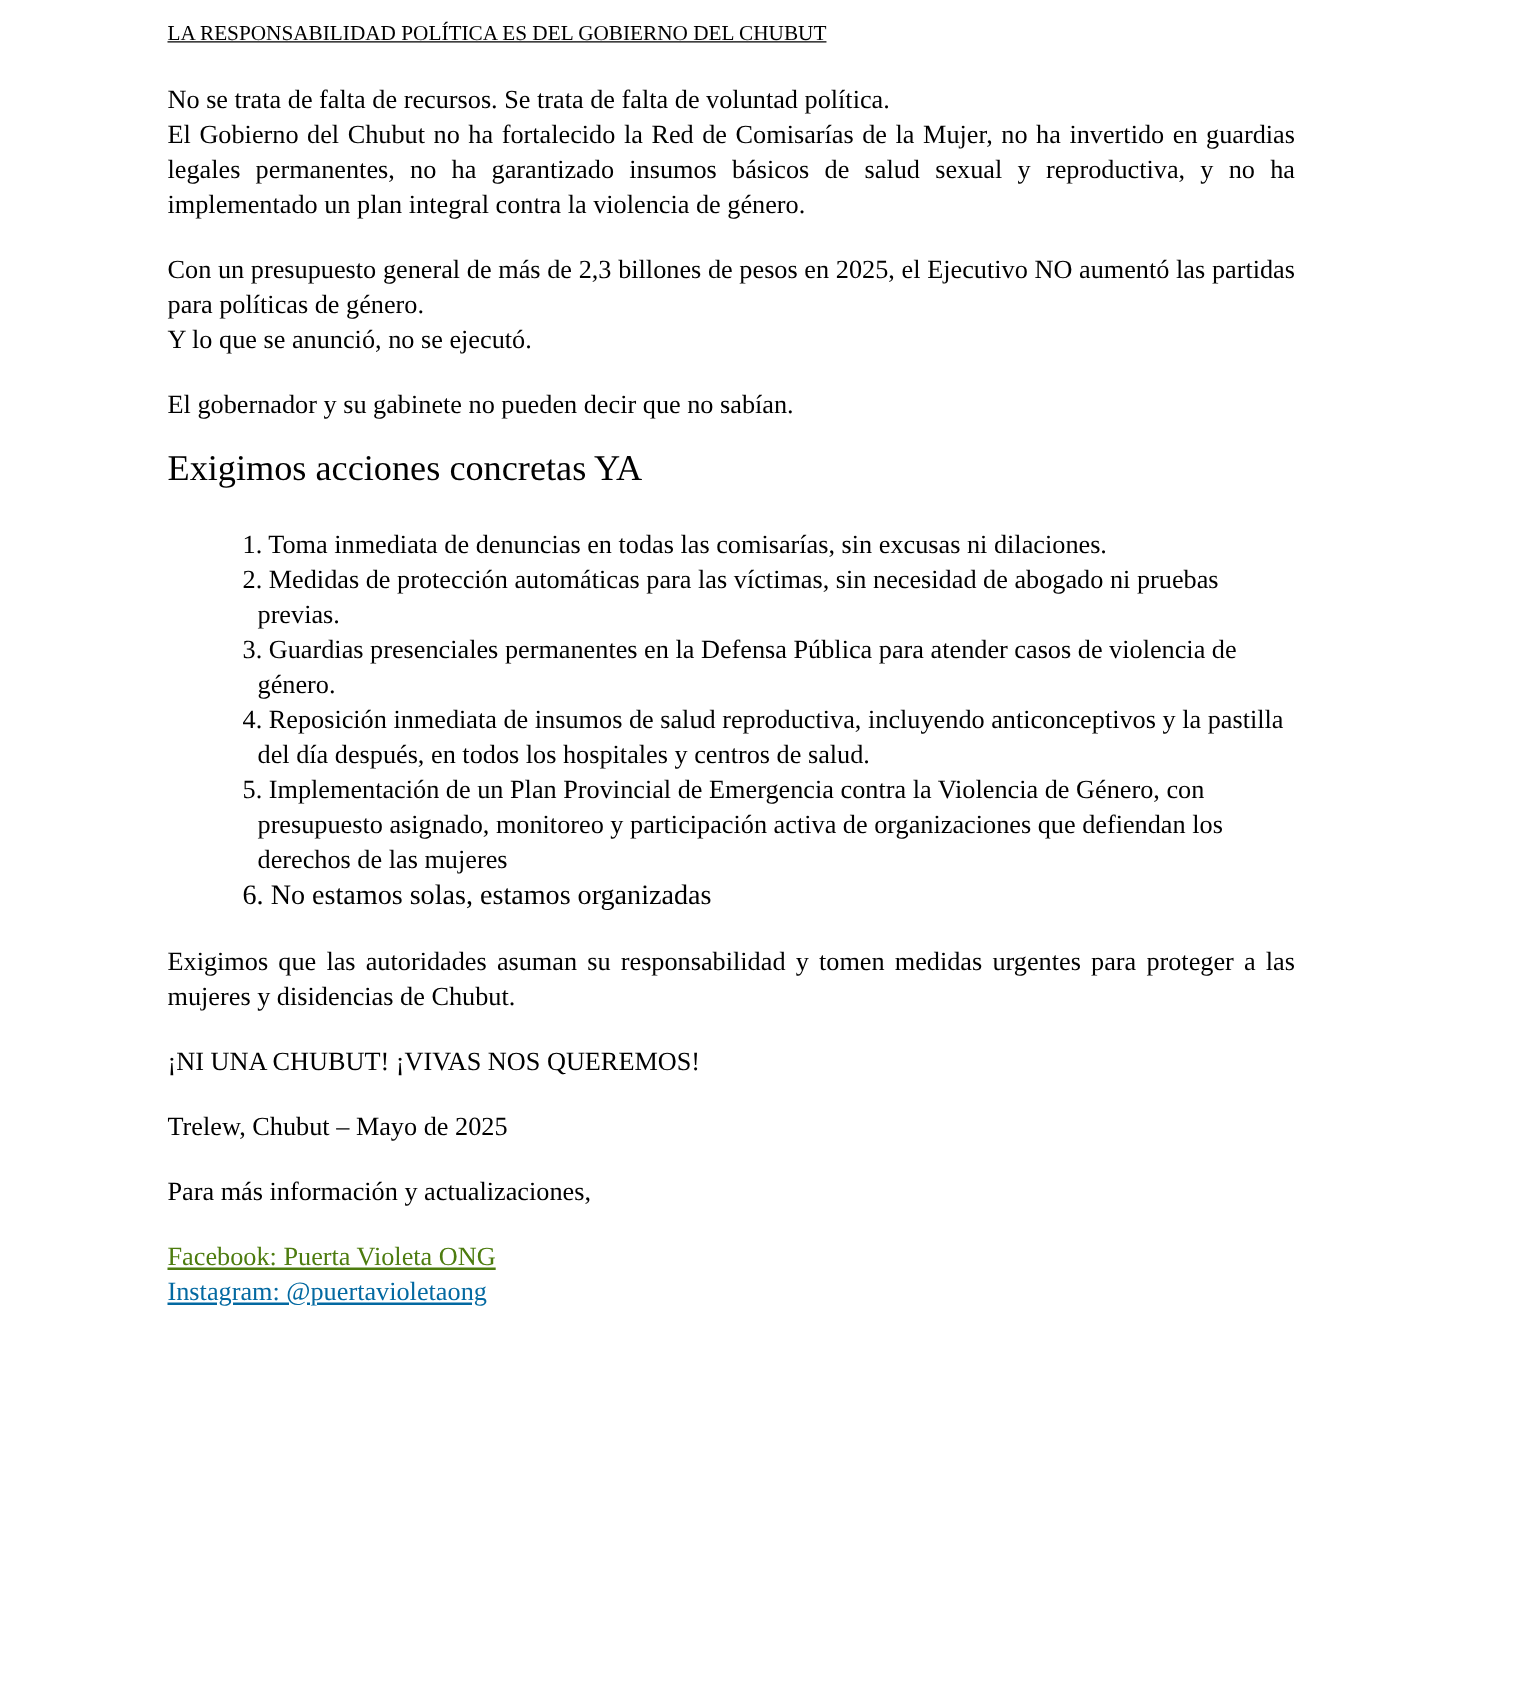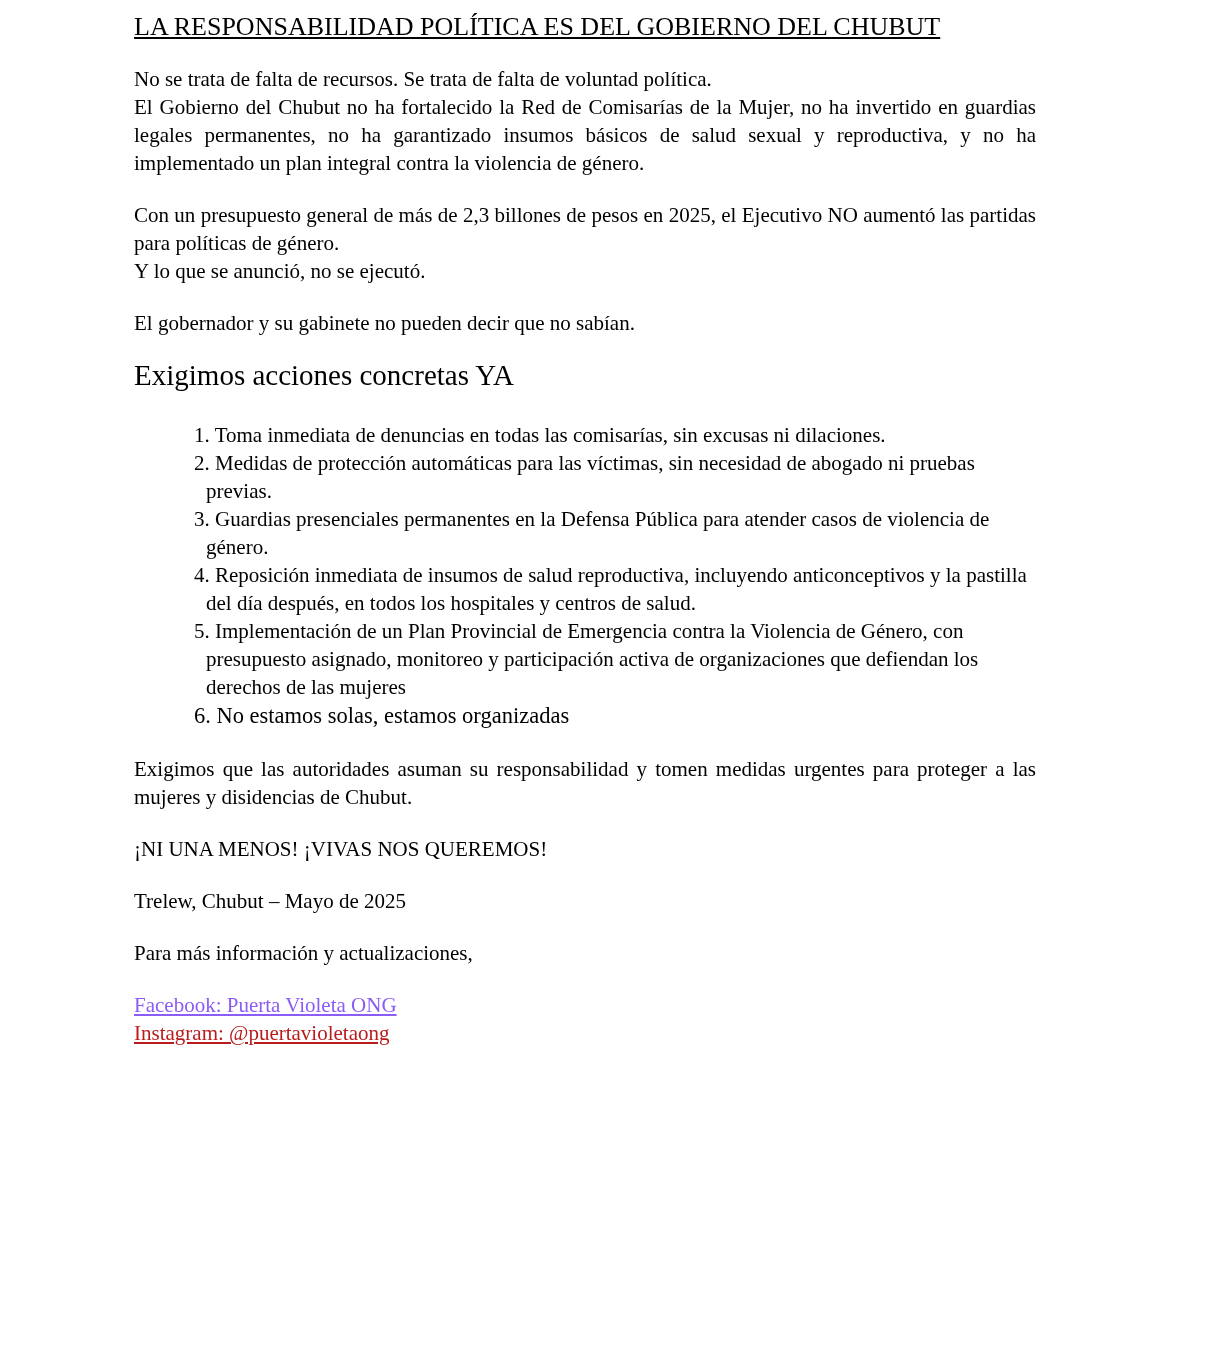--- a/index.html
+++ b/index.html
@@ -4,21 +4,21 @@
 <style>
   html, body { margin: 0; padding: 0; background: #ffffff; }
   body {
     width: 1220px; height: 1350px; overflow: hidden;
     font-family: "Liberation Serif", "DejaVu Serif", serif;
     color: #000;
     font-size: 21px;
     line-height: 28px;
   }
   .page { position: absolute; left: 134px; top: 13px; width: 902px; }
-  .title { text-decoration: underline; font-size: 26px; margin: 0 0 24px 0; line-height: 28px; }
+  .title { text-decoration: underline; font-size: 17px; margin: 0 0 24px 0; line-height: 28px; }
   p { margin: 0 0 24px 0; text-align: justify; }
   p .line { display: block; }
   .subhead { font-size: 29px; margin: 0 0 32px 0; line-height: 28px; }
   ol { margin: 0 0 24px 0; padding: 0 0 0 60px; list-style: none; counter-reset: item; }
   ol li { position: relative; padding-left: 12px; text-indent: -12px; }
   ol li.big { font-size: 22.5px; line-height: 30px; }
   .italic { font-style: italic; }
   a { color: #1155cc; text-decoration: underline; display: block; }
   .links { margin-top: 0; }
 </style>
@@ -50,24 +50,24 @@
     <li><span>2.</span> <span>Medidas de protección automáticas para las víctimas, sin necesidad de abogado ni pruebas previas.</span></li>
     <li><span>3.</span> <span>Guardias presenciales permanentes en la Defensa Pública para atender casos de violencia de género.</span></li>
     <li><span>4.</span> <span>Reposición inmediata de insumos de salud reproductiva, incluyendo anticonceptivos y la pastilla del día después, en todos los hospitales y centros de salud.</span></li>
     <li><span>5.</span> <span>Implementación de un Plan Provincial de Emergencia contra la Violencia de Género, con presupuesto asignado, monitoreo y participación activa de organizaciones que defiendan los derechos de las mujeres</span></li>
     <li class="big"><span>6.</span> <span>No estamos solas, estamos organizadas</span></li>
   </ol>
 
 
   <p>Exigimos que las autoridades asuman su responsabilidad y tomen medidas urgentes para proteger a las mujeres y disidencias de Chubut.</p>
 
-  <p>¡NI UNA MENOS! ¡VIVAS NOS QUEREMOS!</p>
+  <p>¡NI UNA CHUBUT! ¡VIVAS NOS QUEREMOS!</p>
 
 
   <p>Trelew, Chubut – Mayo de 2025</p>
 
   <p>Para más información y actualizaciones,</p>
 
   <div class="links">
-    <a href="#" style="color: #8b5cf6;">Facebook: Puerta Violeta ONG</a>
-    <a href="#" style="color: #b91c1c;">Instagram: @puertavioletaong</a>
+    <a href="#" style="color: #4d7c0f;">Facebook: Puerta Violeta ONG</a>
+    <a href="#" style="color: #0369a1;">Instagram: @puertavioletaong</a>
   </div>
 </div>
 
 </body></html>

